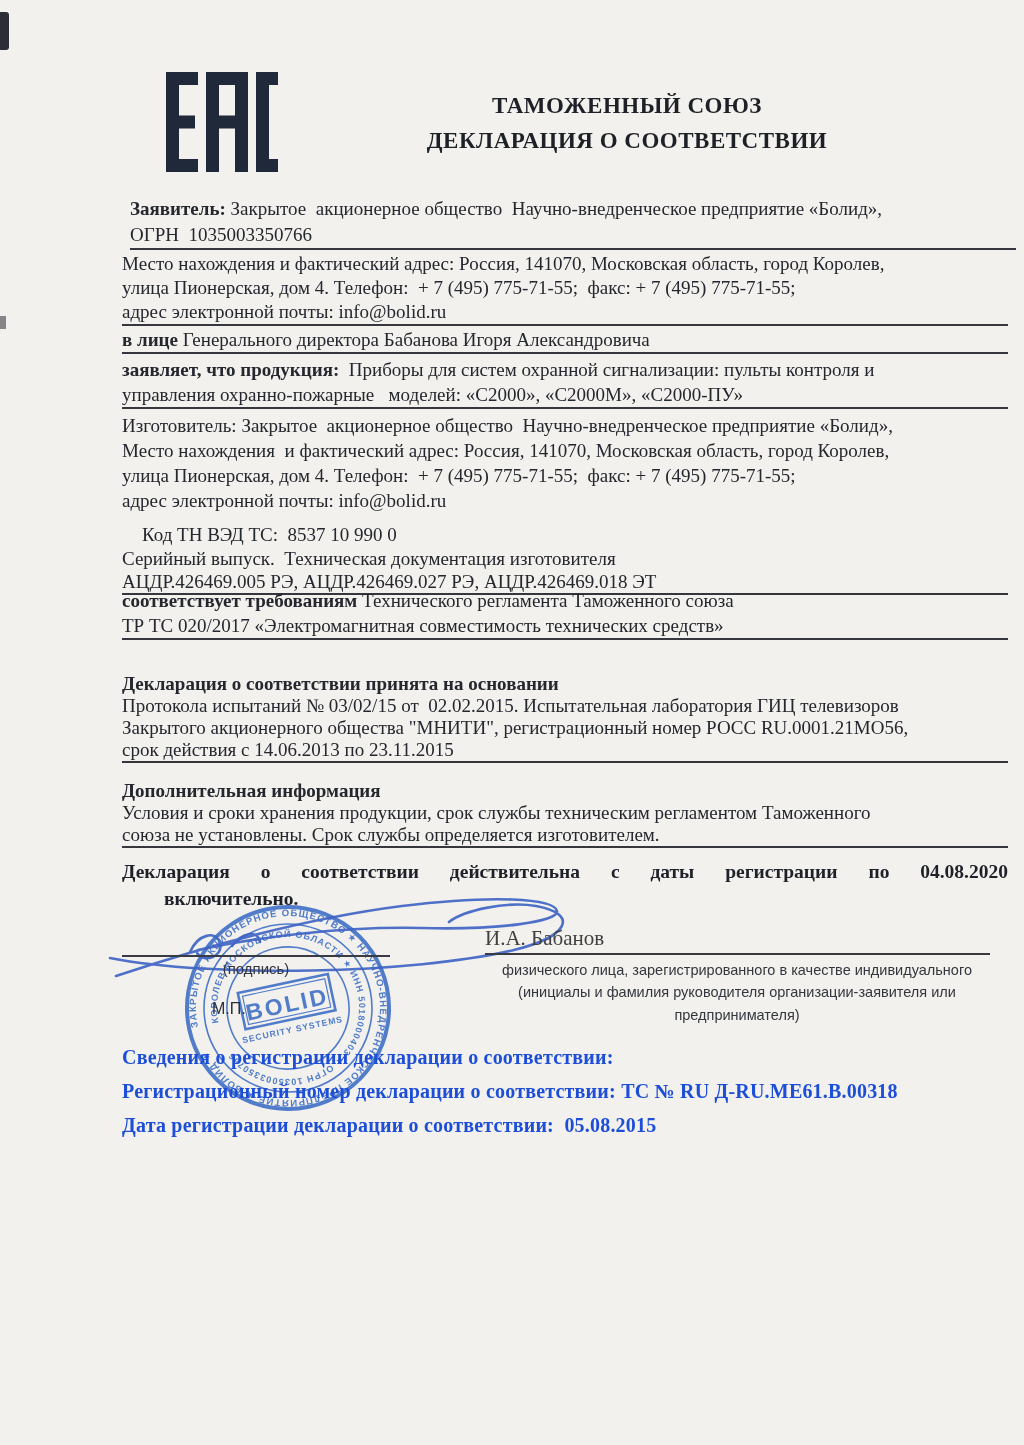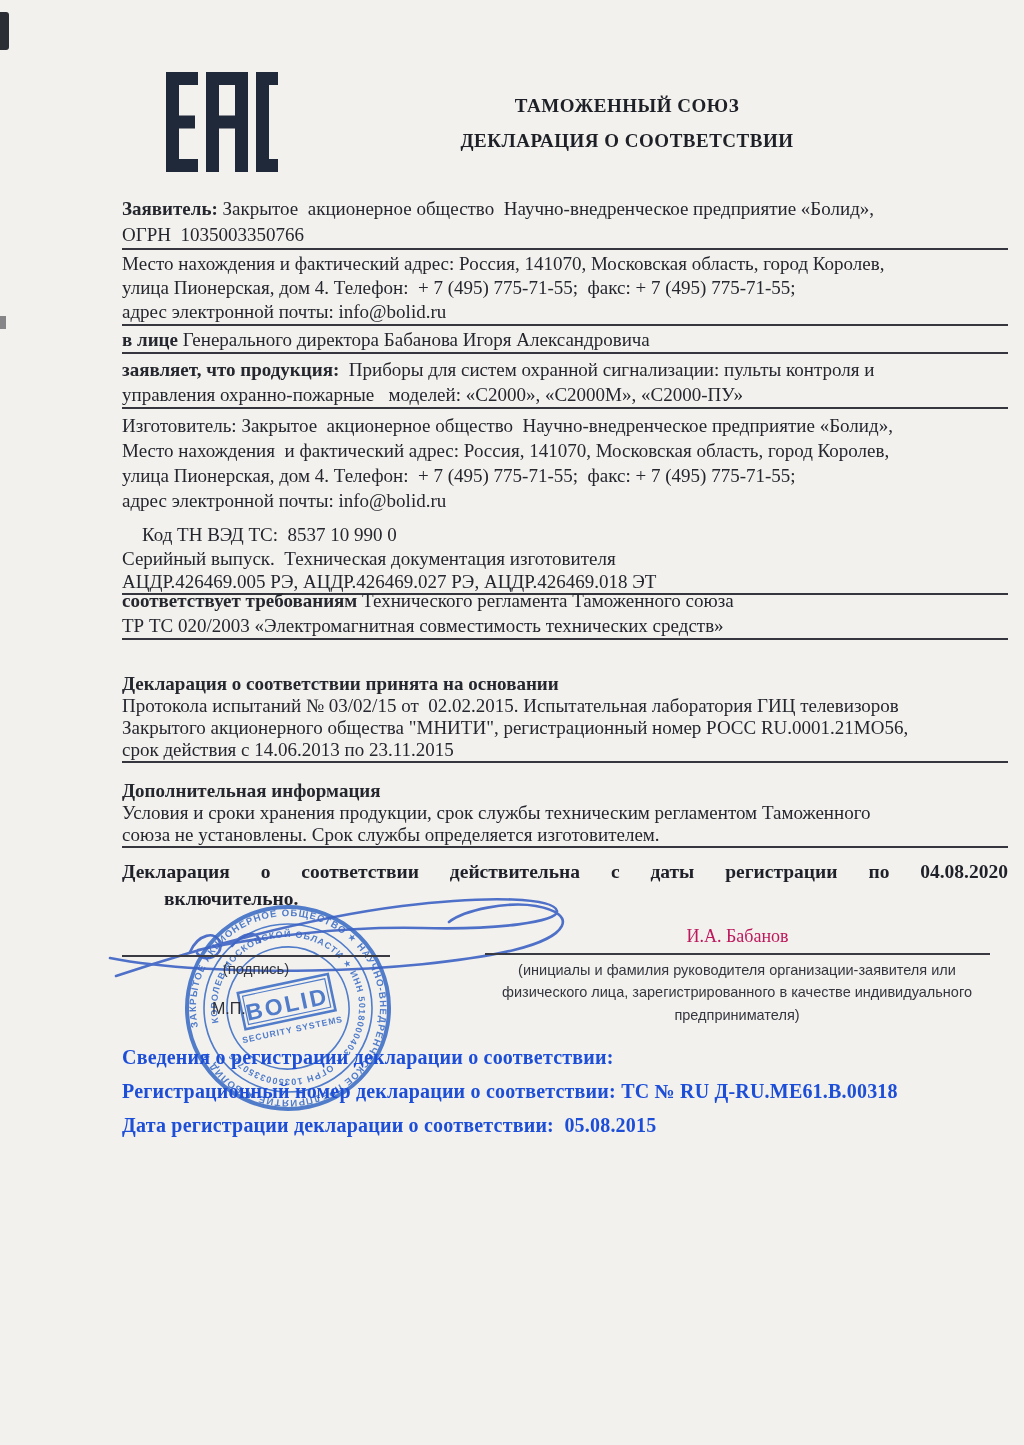--- a/index.html
+++ b/index.html
@@ -10,41 +10,41 @@
     overflow:hidden;
     font-family:"Liberation Serif","DejaVu Serif",serif;
     color:#25272f;
   }
   .abs{position:absolute;}
   .scan-mark{position:absolute;background:#2b2e34;}
   .scan-mark-1{left:0;top:12px;width:9px;height:38px;border-radius:0 3px 3px 0;}
   .scan-mark-2{left:0;top:316px;width:6px;height:13px;opacity:.55;}
 
   .title{left:230px;top:88px;width:794px;text-align:center;
-         font-size:19px;font-weight:bold;line-height:35px;letter-spacing:.5px;color:#1d2027;}
+         font-size:23px;font-weight:bold;line-height:35px;letter-spacing:.5px;color:#1d2027;}
 
   .block{left:122px;width:886px;font-size:19px;}
   .line{white-space:pre;line-height:26px;}
   .b{font-weight:bold;}
   .ruled{border-bottom:2px solid #35363e;}
 
   .lh24 .line{line-height:24px;}
   .lh25 .line{line-height:25px;}
   .lh23 .line{line-height:23px;}
   .lh22 .line{line-height:22px;}
 
   .validity{font-weight:bold;color:#1e2129;font-size:19.5px;}
   .validity .justify{white-space:normal;text-align:justify;text-align-last:justify;line-height:27px;}
   .validity .line{line-height:27px;margin-left:42px;}
 
   .sig-line{border-top:2px solid #3a3b42;height:0;}
   .caption-sans{font-family:"Liberation Sans","DejaVu Sans",sans-serif;color:#33363e;}
   .sig-caption{left:122px;top:960px;width:268px;text-align:center;font-size:15px;}
   .mp{left:212px;top:1000px;font-size:16px;color:#2c2f38;}
-  .name{left:485px;top:926px;width:505px;text-align:center;font-size:18px;color:#be185d;}
+  .name{left:485px;top:926px;width:505px;font-size:21px;color:#404040;}
   .name-caption{left:452px;top:959px;width:570px;text-align:center;font-size:14.5px;line-height:22.4px;}
 
   .reg{font-weight:bold;color:#1d4ed8;font-size:20px;letter-spacing:.2px;white-space:pre;}
 </style>
 </head>
 <body>
 
 <div class="page">
 
   <div class="scan-mark scan-mark-1"></div>
@@ -64,21 +64,21 @@
       <rect x="180" y="0" width="44" height="26"></rect>
       <rect x="180" y="174" width="44" height="26"></rect>
     </g>
   </svg>
 
   <div class="abs title">
     <div>ТАМОЖЕННЫЙ СОЮЗ</div>
     <div>ДЕКЛАРАЦИЯ О СООТВЕТСТВИИ</div>
   </div>
 
-  <div class="abs block ruled" style="top:196px;">
+  <div class="abs block ruled" style="top:196px;margin-left:8px;">
     <div class="line"><span class="b">Заявитель:</span><span> Закрытое  акционерное общество  Научно-внедренческое предприятие «Болид»,</span></div>
     <div class="line">ОГРН  1035003350766</div>
   </div>
 
   <div class="abs block ruled lh24" style="top:252px;">
     <div class="line">Место нахождения и фактический адрес: Россия, 141070, Московская область, город Королев,</div>
     <div class="line">улица Пионерская, дом 4. Телефон:  + 7 (495) 775-71-55;  факс: + 7 (495) 775-71-55;</div>
     <div class="line">адрес электронной почты: info@bolid.ru</div>
   </div>
 
@@ -102,21 +102,21 @@
     <div class="line">Код ТН ВЭД ТС:  8537 10 990 0</div>
   </div>
 
   <div class="abs block ruled lh23" style="top:547px;">
     <div class="line">Серийный выпуск.  Техническая документация изготовителя</div>
     <div class="line">АЦДР.426469.005 РЭ, АЦДР.426469.027 РЭ, АЦДР.426469.018 ЭТ</div>
   </div>
 
   <div class="abs block ruled lh25" style="top:588px;">
     <div class="line"><span class="b">соответствует требованиям</span><span> Технического регламента Таможенного союза</span></div>
-    <div class="line">ТР ТС 020/2003 «Электромагнитная совместимость технических средств»</div>
+    <div class="line">ТР ТС 020/2017 «Электромагнитная совместимость технических средств»</div>
   </div>
 
   <div class="abs block ruled lh22" style="top:673px;">
     <div class="line b">Декларация о соответствии принята на основании</div>
     <div class="line">Протокола испытаний № 03/02/15 от  02.02.2015. Испытательная лаборатория ГИЦ телевизоров</div>
     <div class="line">Закрытого акционерного общества "МНИТИ", регистрационный номер РОСС RU.0001.21МО56,</div>
     <div class="line">срок действия с 14.06.2013 по 23.11.2015</div>
   </div>
 
   <div class="abs block ruled lh22" style="top:780px;">
@@ -161,22 +161,22 @@
     </g>
   </svg>
 
   <div class="abs sig-line" style="left:122px;top:955px;width:268px;"></div>
   <div class="abs caption-sans sig-caption">(подпись)</div>
   <div class="abs caption-sans mp">М.П.</div>
 
   <div class="abs name">И.А. Бабанов</div>
   <div class="abs sig-line" style="left:485px;top:953px;width:505px;"></div>
   <div class="abs caption-sans name-caption">
+    <div>физического лица, зарегистрированного в качестве индивидуального</div>
     <div>(инициалы и фамилия руководителя организации-заявителя или</div>
-    <div>физического лица, зарегистрированного в качестве индивидуального</div>
     <div>предпринимателя)</div>
   </div>
 
   <div class="abs block reg" style="top:1046px;">Сведения о регистрации декларации о соответствии:</div>
   <div class="abs block reg" style="top:1080px;">Регистрационный номер декларации о соответствии: ТС № RU Д-RU.МЕ61.В.00318</div>
   <div class="abs block reg" style="top:1114px;">Дата регистрации декларации о соответствии:  05.08.2015</div>
 
 </div>
 
 </body></html>

